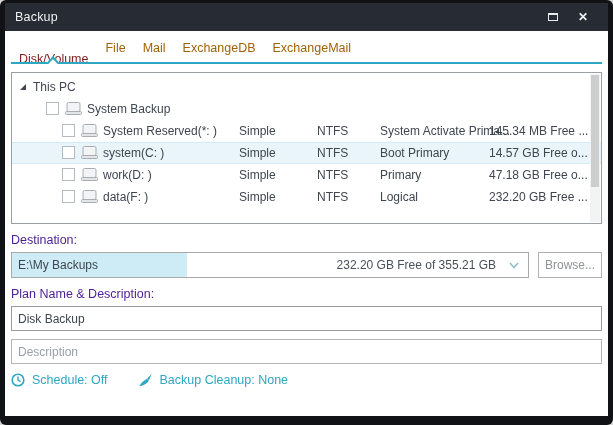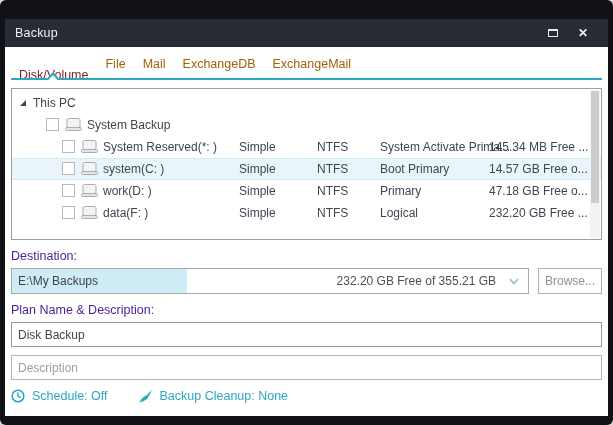--- a/index.html
+++ b/index.html
@@ -6,21 +6,21 @@
   * { box-sizing:border-box; }
 
   .window {
     width:613px; height:425px; margin:0 auto;
     background:#101216; border-radius:6px; overflow:hidden;
     padding:3px 5px 9px 5px;
     display:flex; flex-direction:column;
   }
   .titlebar {
     height:28px; background:#272b33; color:#eef0f2;
-    display:flex; align-items:center; padding:6px 10px; flex:0 0 auto;margin-top:16px;
+    display:flex; align-items:center; padding:6px 10px; flex:0 0 auto;
   }
   .title { font-size:12.5px; letter-spacing:.2px; }
   .titlebar-spacer { flex:1; }
   .win-btn { width:30px; height:28px; display:flex; align-items:center; justify-content:center; cursor:default; }
   .max-glyph { width:10px; height:8px; border:1px solid #e8eaed; border-top-width:2px; }
   .close-glyph { font-size:12px; font-weight:bold; color:#eef0f2; }
 
   .content {
     background:#ffffff; flex:1; padding:0 6px; overflow:hidden;
     display:flex; flex-direction:column;

